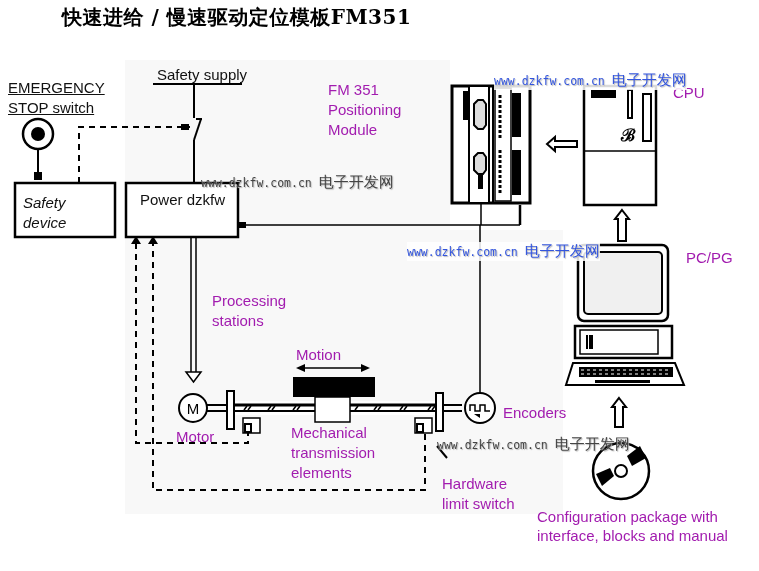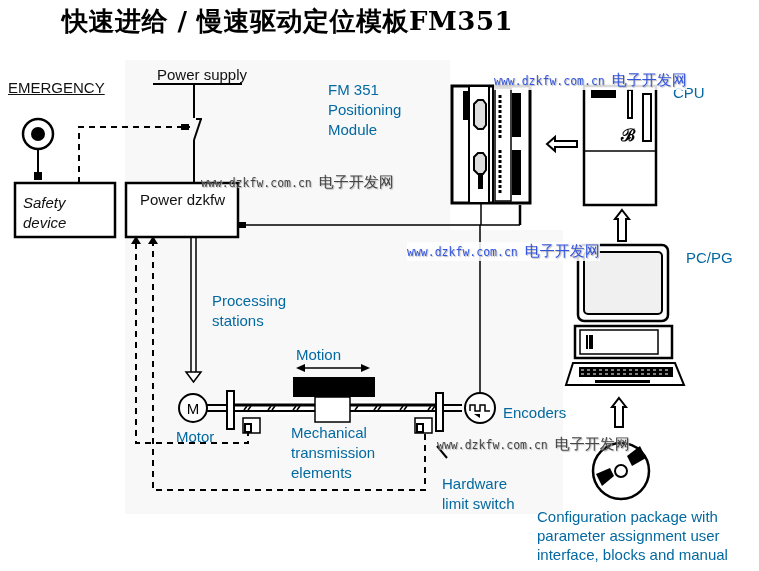--- a/index.html
+++ b/index.html
@@ -1,22 +1,22 @@
 <!DOCTYPE html>
 <html><head>
 <meta charset="utf-8">
 <style>
   html, body { margin: 0; padding: 0; background: #ffffff; }
   body { width: 759px; height: 571px; position: relative; overflow: hidden; font-family: "Liberation Sans", sans-serif; }
   .bg-panel { position: absolute; left: 125px; top: 60px; width: 325px; height: 454px; background: #f8f8f8; }
   .bg-panel2 { position: absolute; left: 450px; top: 230px; width: 113px; height: 284px; background: #f8f8f8; }
-  .title { position: absolute; left: 62px; top: 4px; font-family: "DejaVu Serif", serif; font-weight: bold; font-size: 26px; color: #000; letter-spacing: 0.5px; white-space: nowrap; }
+  .title { position: absolute; left: 62px; top: 4px; font-family: "DejaVu Serif", serif; font-weight: bold; font-size: 20px; color: #000; letter-spacing: 0.5px; white-space: nowrap; }
   svg.diagram { position: absolute; left: 0; top: 0; }
   .lbl { position: absolute; font-family: "Liberation Sans", sans-serif; font-size: 15px; color: #111; line-height: 20px; white-space: nowrap; }
-  .lbl.gray { color: #0369a1; }
+  .lbl.gray { color: #a21caf; }
   .wm { position: absolute; font-family: "DejaVu Sans Mono", monospace; font-size: 11.5px; color: #3355dd; white-space: nowrap; background: rgba(255,255,255,0.85); text-shadow: 1px 1px 1px #bbb; }
   .wm .cn { font-family: "DejaVu Sans", sans-serif; font-size: 15px; }
 </style>
 </head>
 <body>
 
 <div class="bg-panel"></div>
 <div class="bg-panel2"></div>
 
 <div class="title">快速进给 / 慢速驱动定位模板FM351</div>
@@ -173,22 +173,23 @@
   <g>
     <circle cx="621" cy="471" r="28" fill="#fff" stroke="#000" stroke-width="2.5"></circle>
     <path d="M627,456 L640,446 L646,458 L632,466 z" fill="#000"></path>
     <path d="M614,476 L602,486 L596,474 L610,468 z" fill="#000"></path>
     <circle cx="621" cy="471" r="6" fill="#fff" stroke="#000" stroke-width="2"></circle>
   </g>
 </svg>
 
 <div class="lbl" style="left:8px; top:78px;text-decoration:underline;">
   <div>EMERGENCY</div>
-</div>
-<div class="lbl" style="left:157px; top:65px;">Power supply</div>
+  <div>STOP switch</div>
+</div>
+<div class="lbl" style="left:157px; top:65px;">Safety supply</div>
 <div class="lbl" style="left:23px; top:193px; line-height:20px;font-style:italic;">
   <div>Safety</div>
   <div>device</div>
 </div>
 <div class="lbl" style="left:140px; top:190px;">Power dzkfw</div>
 <div class="lbl gray" style="left:328px; top:80px;">
   <div>FM 351</div>
   <div>Positioning</div>
   <div>Module</div>
 </div>
@@ -205,20 +206,19 @@
   <div>transmission</div>
   <div>elements</div>
 </div>
 <div class="lbl gray" style="left:503px; top:403px;">Encoders</div>
 <div class="lbl gray" style="left:442px; top:474px;">
   <div>Hardware</div>
   <div>limit switch</div>
 </div>
 <div class="lbl gray" style="left:537px; top:507px; line-height:19px;">
   <div>Configuration package with</div>
-  <div>parameter assignment user</div>
   <div>interface, blocks and manual</div>
 </div>
 
 <div class="wm" style="left:201px; top:173px; color:#444; background:transparent;"><span>www.dzkfw.com.cn</span> <span class="cn">电子开发网</span></div>
 <div class="wm" style="left:494px; top:71px;"><span>www.dzkfw.com.cn</span> <span class="cn">电子开发网</span></div>
 <div class="wm" style="left:407px; top:242px;"><span>www.dzkfw.com.cn</span> <span class="cn">电子开发网</span></div>
 <div class="wm" style="left:437px; top:435px; color:#444; background:transparent;"><span>www.dzkfw.com.cn</span> <span class="cn">电子开发网</span></div>
 
 </body></html>

